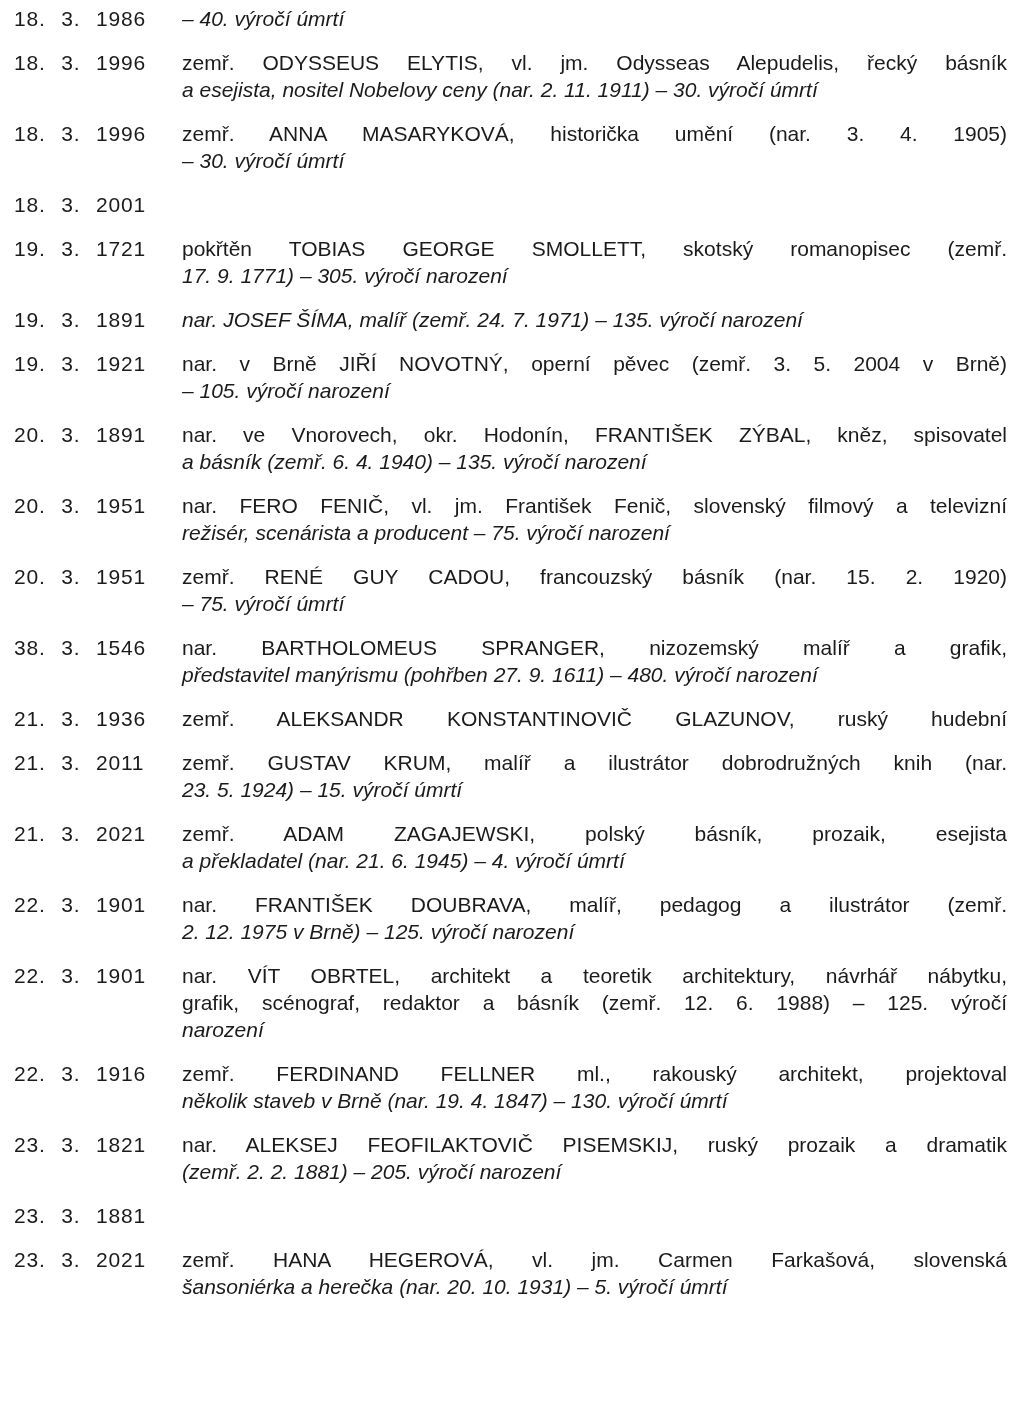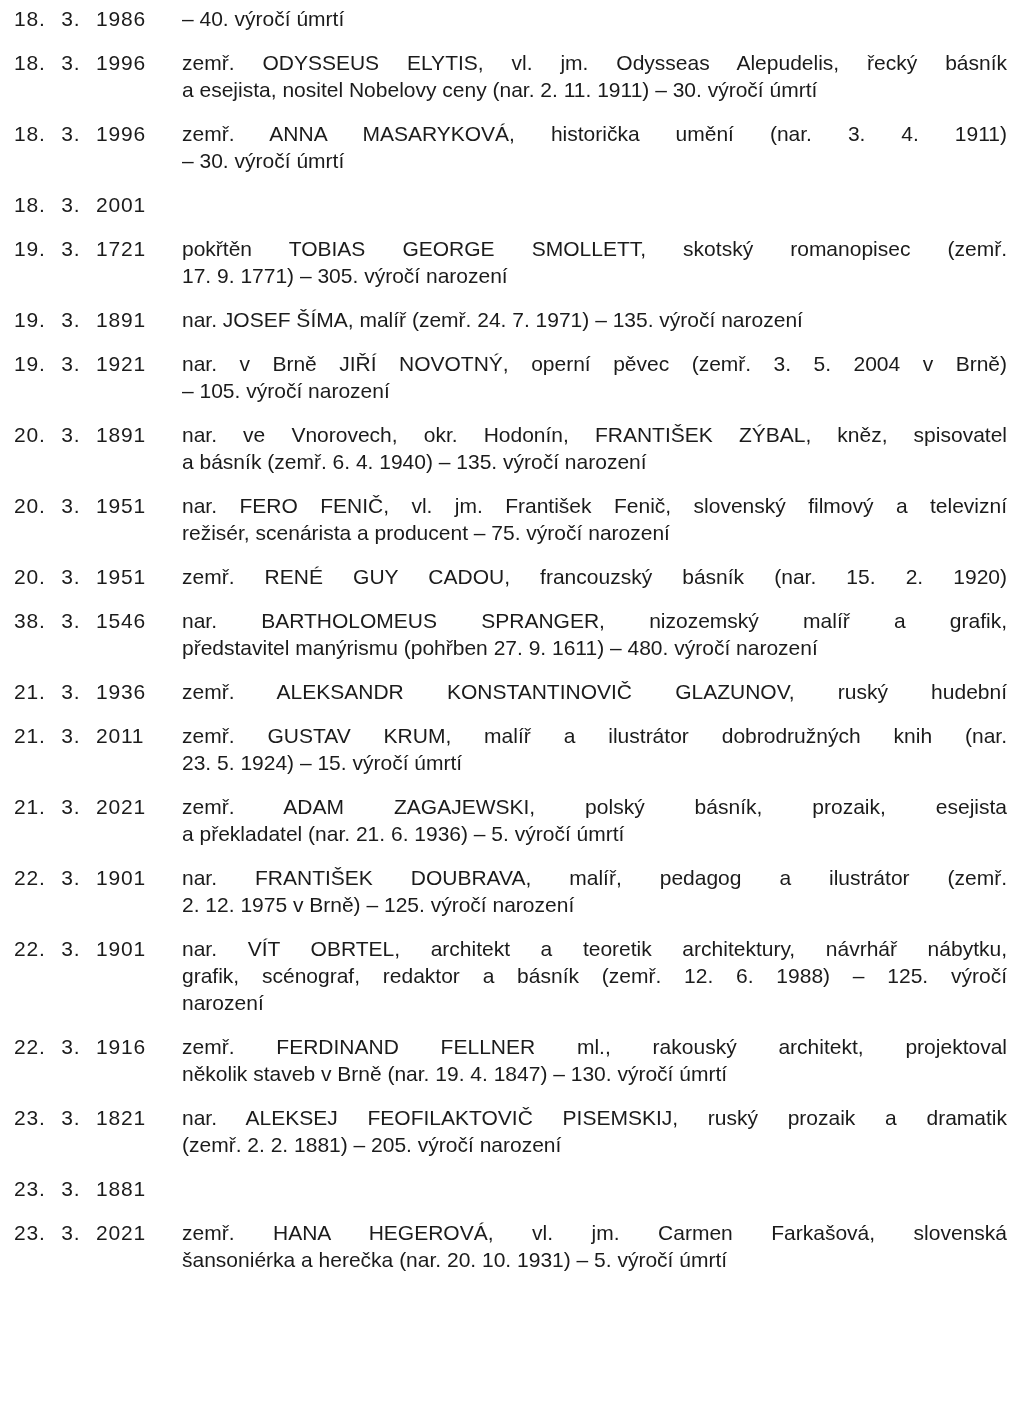--- a/index.html
+++ b/index.html
@@ -45,20 +45,21 @@
     line-height: 27px;
   }
   
   .line.fill {
     text-align: justify;
     text-align-last: justify;
   }
   .line.end {
     text-align: left;
     text-align-last: left;
+    font-style: italic;
   }
 </style>
 </head>
 <body>
 
 <div class="page" id="page-root">
   <div class="entry">
     <div class="date">18. 3. 1986</div>
     <div class="text">
         <div class="line end">– 40. výročí úmrtí</div>
@@ -69,21 +70,21 @@
     <div class="date">18. 3. 1996</div>
     <div class="text">
         <div class="line fill">zemř. ODYSSEUS ELYTIS, vl. jm. Odysseas Alepudelis, řecký básník</div>
         <div class="line end">a esejista, nositel Nobelovy ceny (nar. 2. 11. 1911) – 30. výročí úmrtí</div>
       </div>
   </div>
 
   <div class="entry">
     <div class="date">18. 3. 1996</div>
     <div class="text">
-        <div class="line fill">zemř. ANNA MASARYKOVÁ, historička umění (nar. 3. 4. 1911)</div>
+        <div class="line fill">zemř. ANNA MASARYKOVÁ, historička umění (nar. 3. 4. 1905)</div>
         <div class="line end">– 30. výročí úmrtí</div>
       </div>
   </div>
 
   <div class="entry">
     <div class="date">18. 3. 2001</div>
   </div>
 
   <div class="entry">
     <div class="date">19. 3. 1721</div>
@@ -121,20 +122,21 @@
     <div class="text">
         <div class="line fill">nar. FERO FENIČ, vl. jm. František Fenič, slovenský filmový a televizní</div>
         <div class="line end">režisér, scenárista a producent – 75. výročí narození</div>
       </div>
   </div>
 
   <div class="entry">
     <div class="date">20. 3. 1951</div>
     <div class="text">
         <div class="line fill">zemř. RENÉ GUY CADOU, francouzský básník (nar. 15. 2. 1920)</div>
+        <div class="line end">– 75. výročí úmrtí</div>
       </div>
   </div>
 
   <div class="entry">
     <div class="date">38. 3. 1546</div>
     <div class="text">
         <div class="line fill">nar. BARTHOLOMEUS SPRANGER, nizozemský malíř a grafik,</div>
         <div class="line end">představitel manýrismu (pohřben 27. 9. 1611) – 480. výročí narození</div>
       </div>
   </div>
@@ -151,21 +153,21 @@
     <div class="text">
         <div class="line fill">zemř. GUSTAV KRUM, malíř a ilustrátor dobrodružných knih (nar.</div>
         <div class="line end">23. 5. 1924) – 15. výročí úmrtí</div>
       </div>
   </div>
 
   <div class="entry">
     <div class="date">21. 3. 2021</div>
     <div class="text">
         <div class="line fill">zemř. ADAM ZAGAJEWSKI, polský básník, prozaik, esejista</div>
-        <div class="line end">a překladatel (nar. 21. 6. 1936) – 5. výročí úmrtí</div>
+        <div class="line end">a překladatel (nar. 21. 6. 1945) – 4. výročí úmrtí</div>
       </div>
   </div>
 
   <div class="entry">
     <div class="date">22. 3. 1901</div>
     <div class="text">
         <div class="line fill">nar. FRANTIŠEK DOUBRAVA, malíř, pedagog a ilustrátor (zemř.</div>
         <div class="line end">2. 12. 1975 v Brně) – 125. výročí narození</div>
       </div>
   </div>

